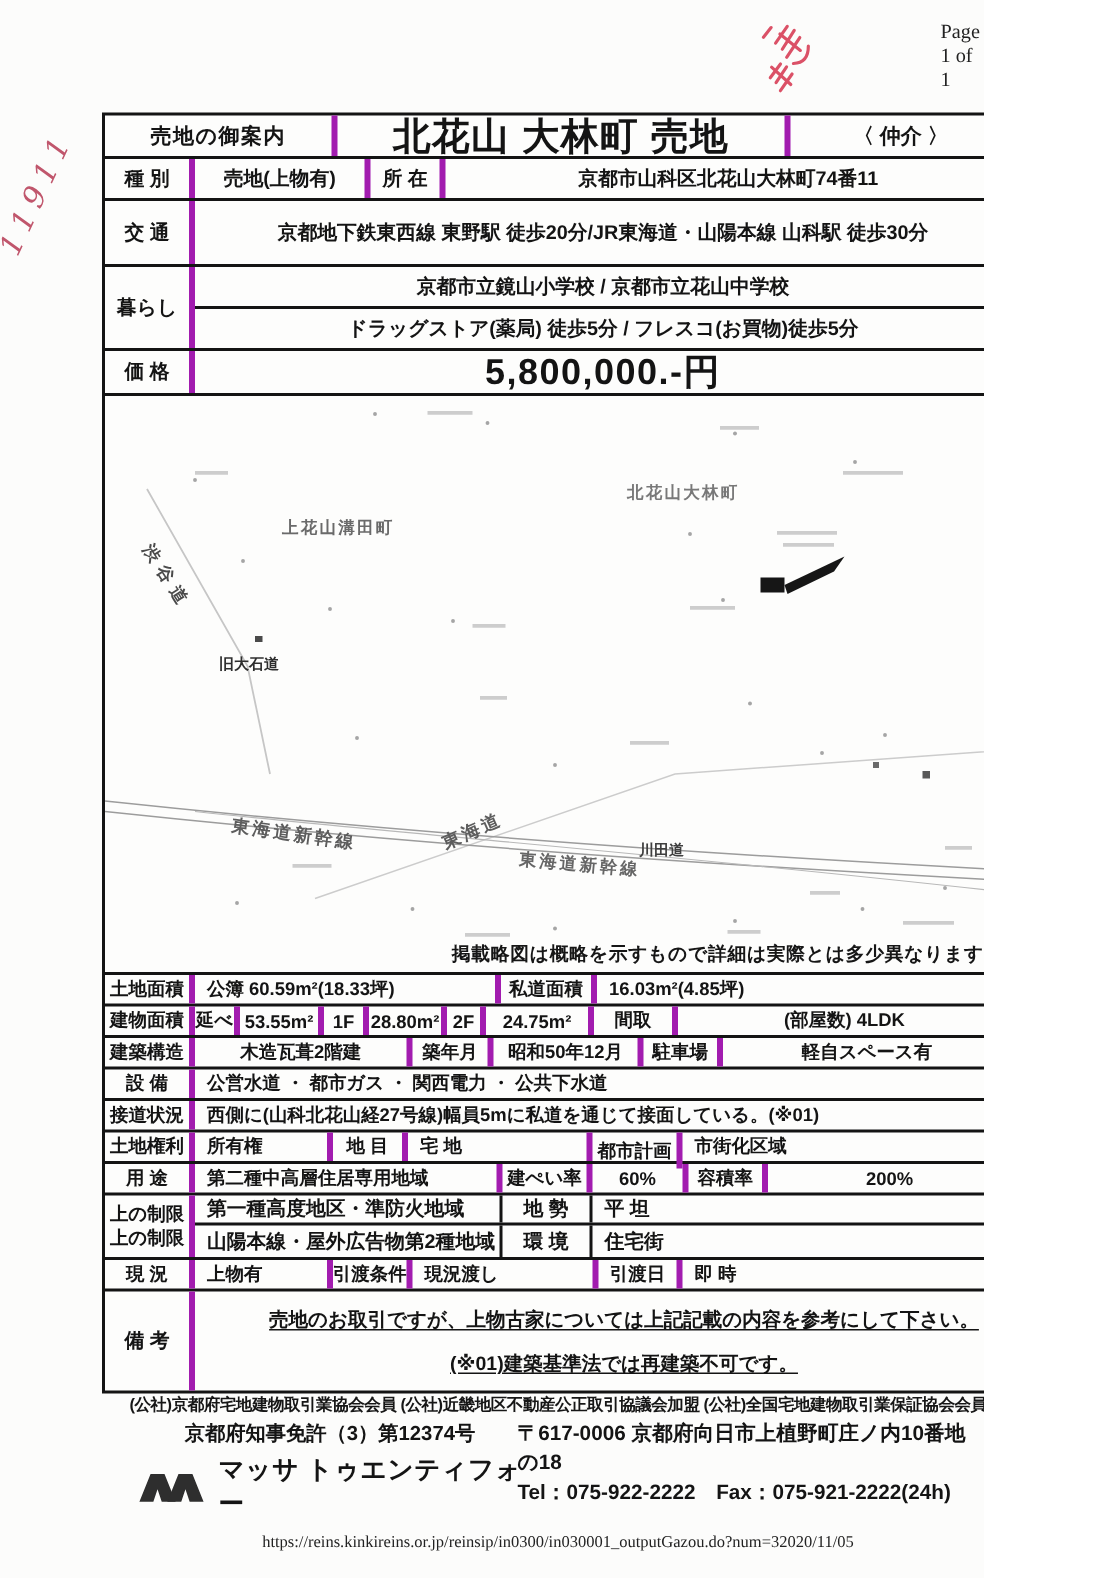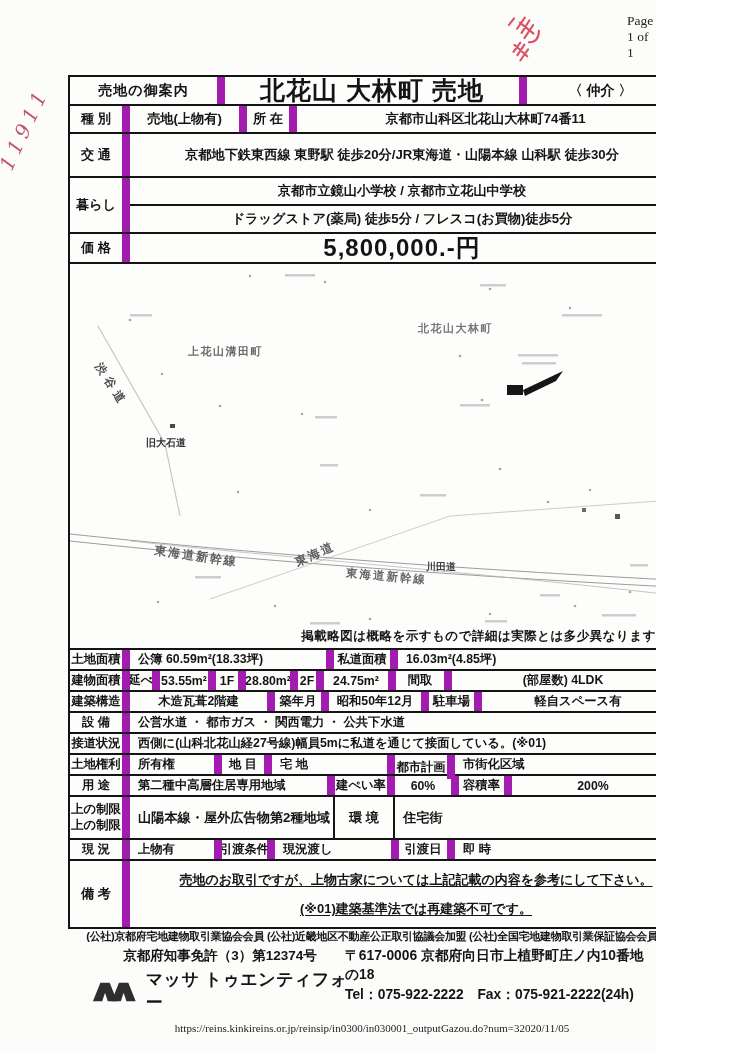--- a/index.html
+++ b/index.html
@@ -19,21 +19,21 @@
     font-size: 20px; letter-spacing: 5px; color: #c0566c; white-space: nowrap;
   }
   .red-stamp { position: absolute; left: 497px; top: 6px; }
 
   
   .sheet { position: absolute; left: 68px; top: 75px; width: 608px; border: 2.5px solid #141414; background: #fdfdfc; }
   .trow { display: flex; border-bottom: 2px solid #141414; align-items: stretch; }
   .trow.last { border-bottom: none; }
   .cell {
     display: flex; align-items: center; justify-content: center;
-    border-right: 8px solid #a21caf; padding: 0 4px;
+    border-right: 4px solid #a21caf; padding: 0 4px;
     overflow: hidden; white-space: nowrap; font-weight: 700; font-size: 13.2px;
   }
   .cell.end { border-right: none; }
   .cell.left { justify-content: flex-start; padding-left: 8px; }
   .small { font-size: 12.3px; }
   .announce-cell { font-size: 14px; letter-spacing: 1px; }
   .title-cell { font-size: 25px; letter-spacing: 1px; }
   .broker-cell { font-size: 14px; }
   .price-cell { font-size: 24px; letter-spacing: 1px; }
   .stackcol { flex: 1; display: flex; flex-direction: column; }
@@ -252,20 +252,25 @@
       <div class="cell small" style="flex:0 0 53px;padding:0 1px">容積率</div>
       <div class="cell small end" style="flex:1">200%</div>
     </div>
 
     <div class="trow" style="height:43px">
       <div class="cell small" style="flex:0 0 60px;flex-direction:column;justify-content:center;line-height:1.25">
         <span>上の制限</span>
         <span>上の制限</span>
       </div>
       <div class="stackcol">
+        <div class="subrow divided" style="flex:0 0 20px">
+          <div class="subcell small left" style="flex:0 0 205px;justify-content:flex-start;padding-left:8px;border-right:2px solid #141414">第一種高度地区・準防火地域</div>
+          <div class="subcell small" style="flex:0 0 60px;border-right:2px solid #141414">地 勢</div>
+          <div class="subcell small" style="justify-content:flex-start;padding-left:8px">平 坦</div>
+        </div>
         <div class="subrow">
           <div class="subcell small left" style="flex:0 0 205px;justify-content:flex-start;padding-left:8px;border-right:2px solid #141414">山陽本線・屋外広告物第2種地域</div>
           <div class="subcell small" style="flex:0 0 60px;border-right:2px solid #141414">環 境</div>
           <div class="subcell small" style="justify-content:flex-start;padding-left:8px">住宅街</div>
         </div>
       </div>
     </div>
 
     <div class="trow" style="height:21px">
       <div class="cell small" style="flex:0 0 60px">現 況</div>

